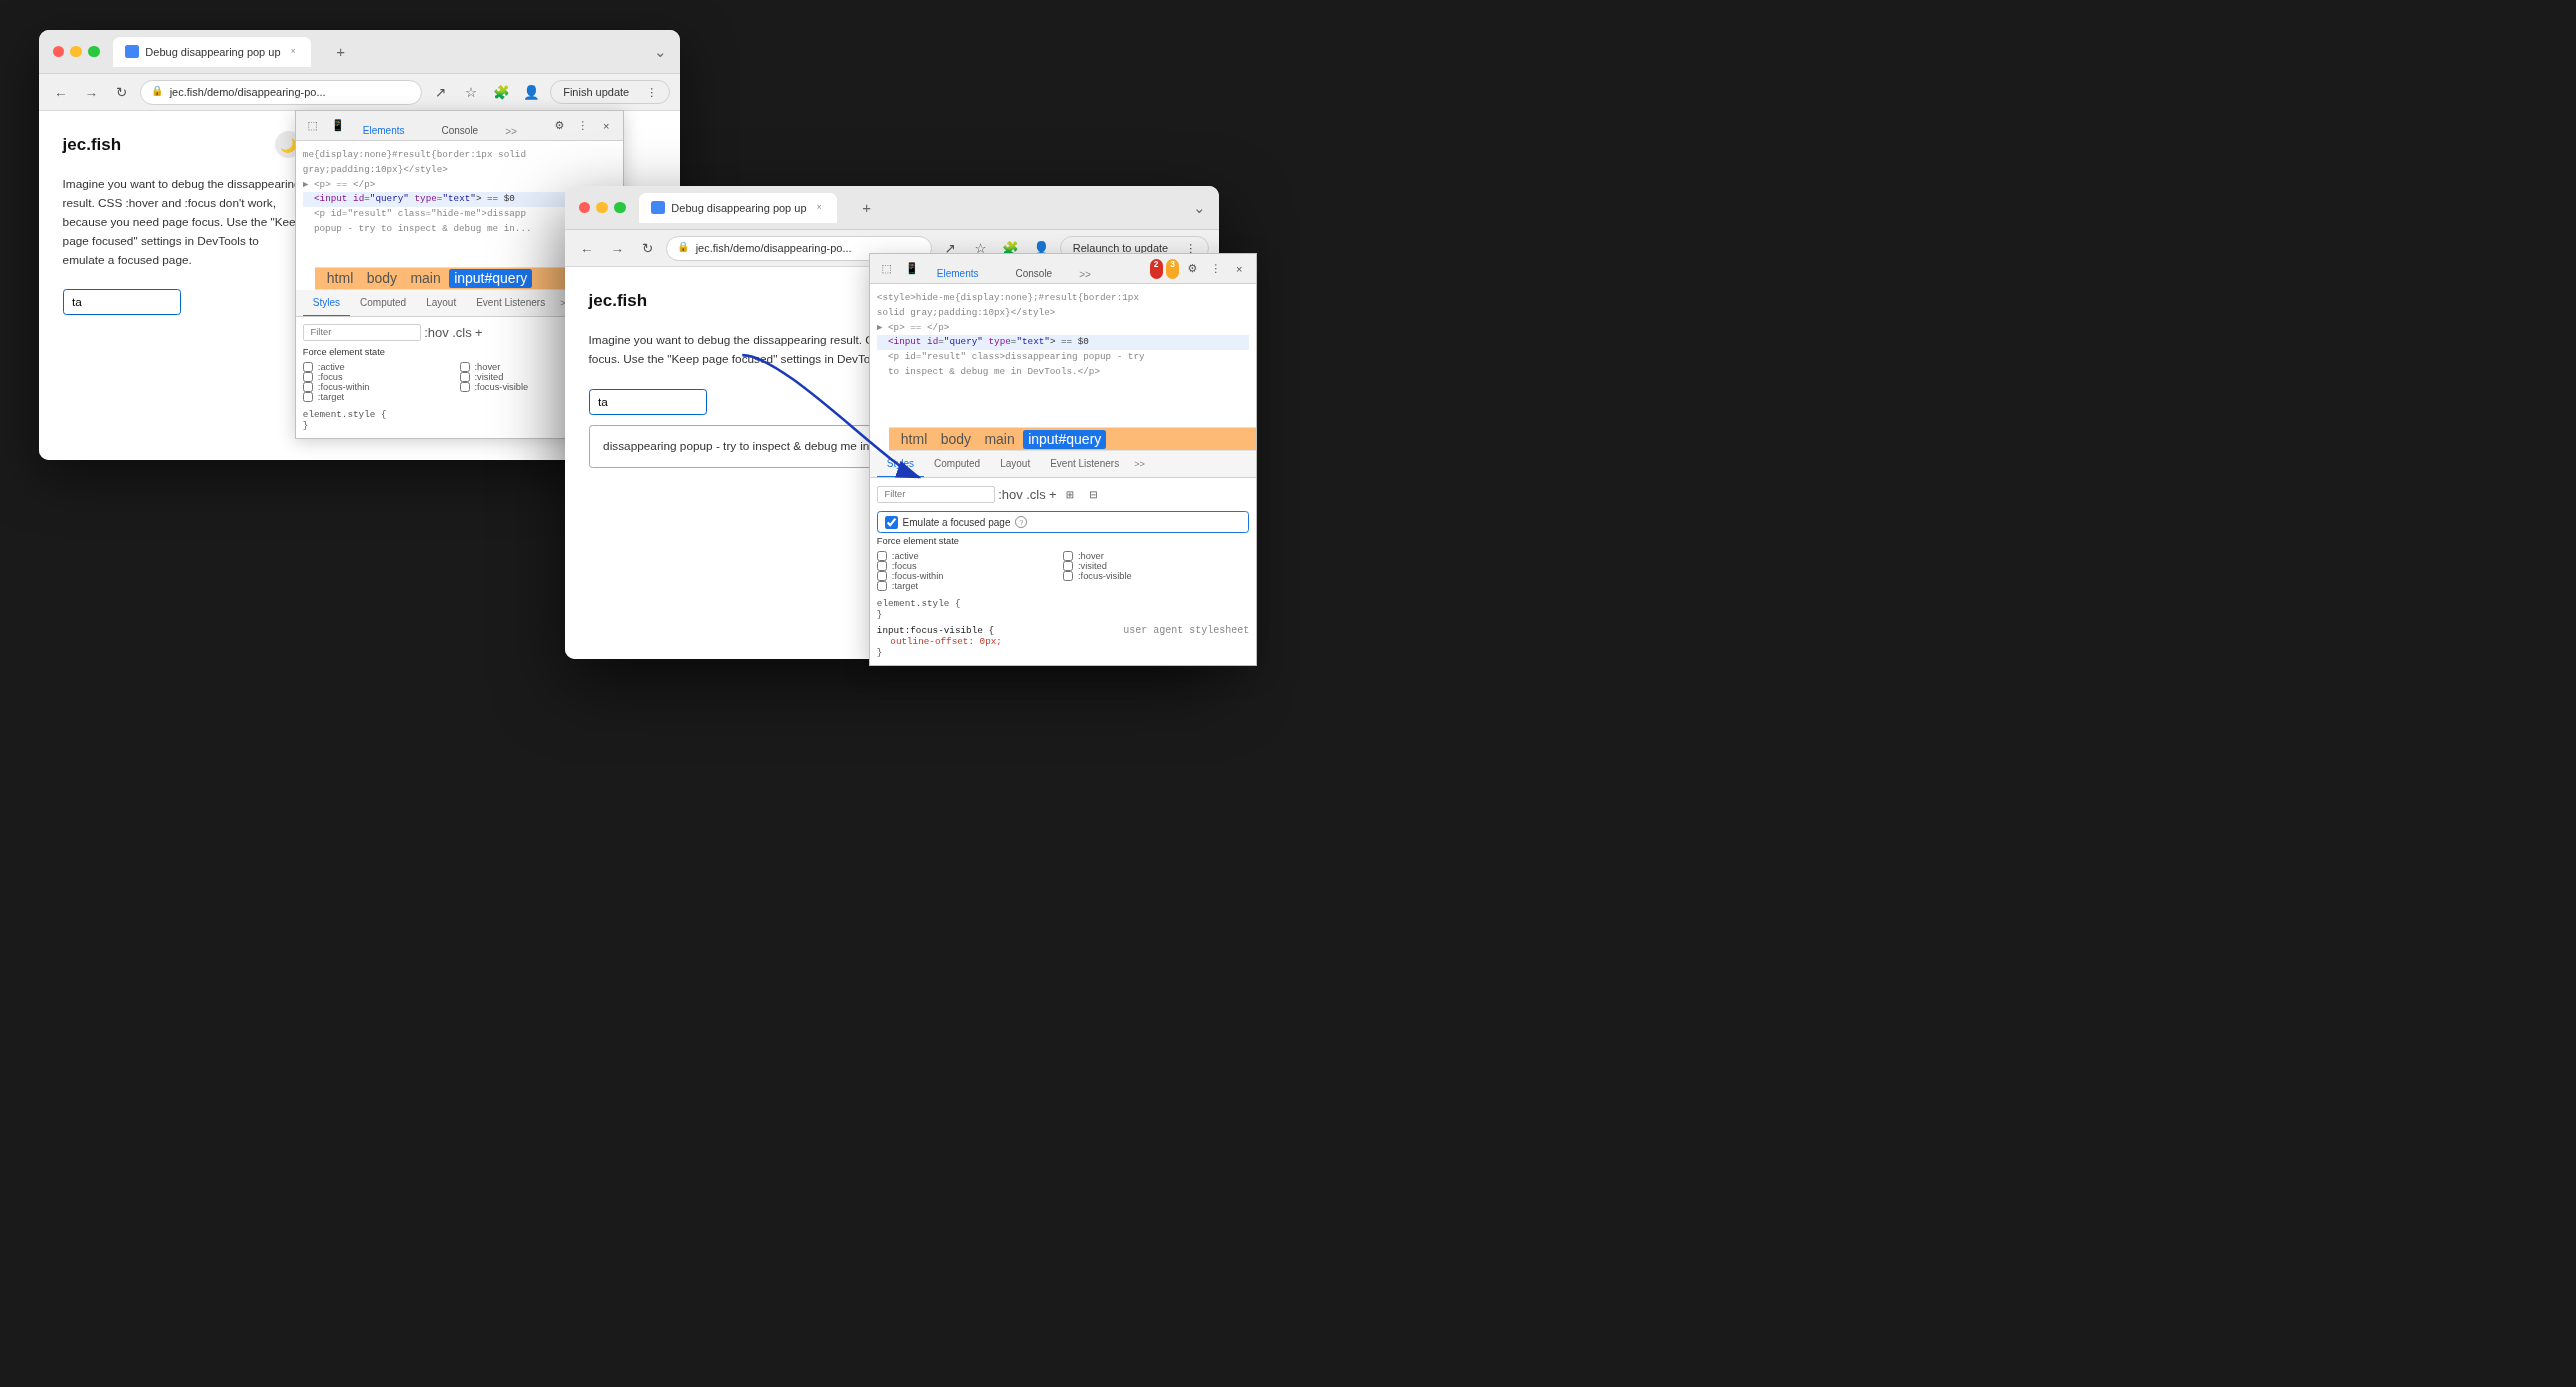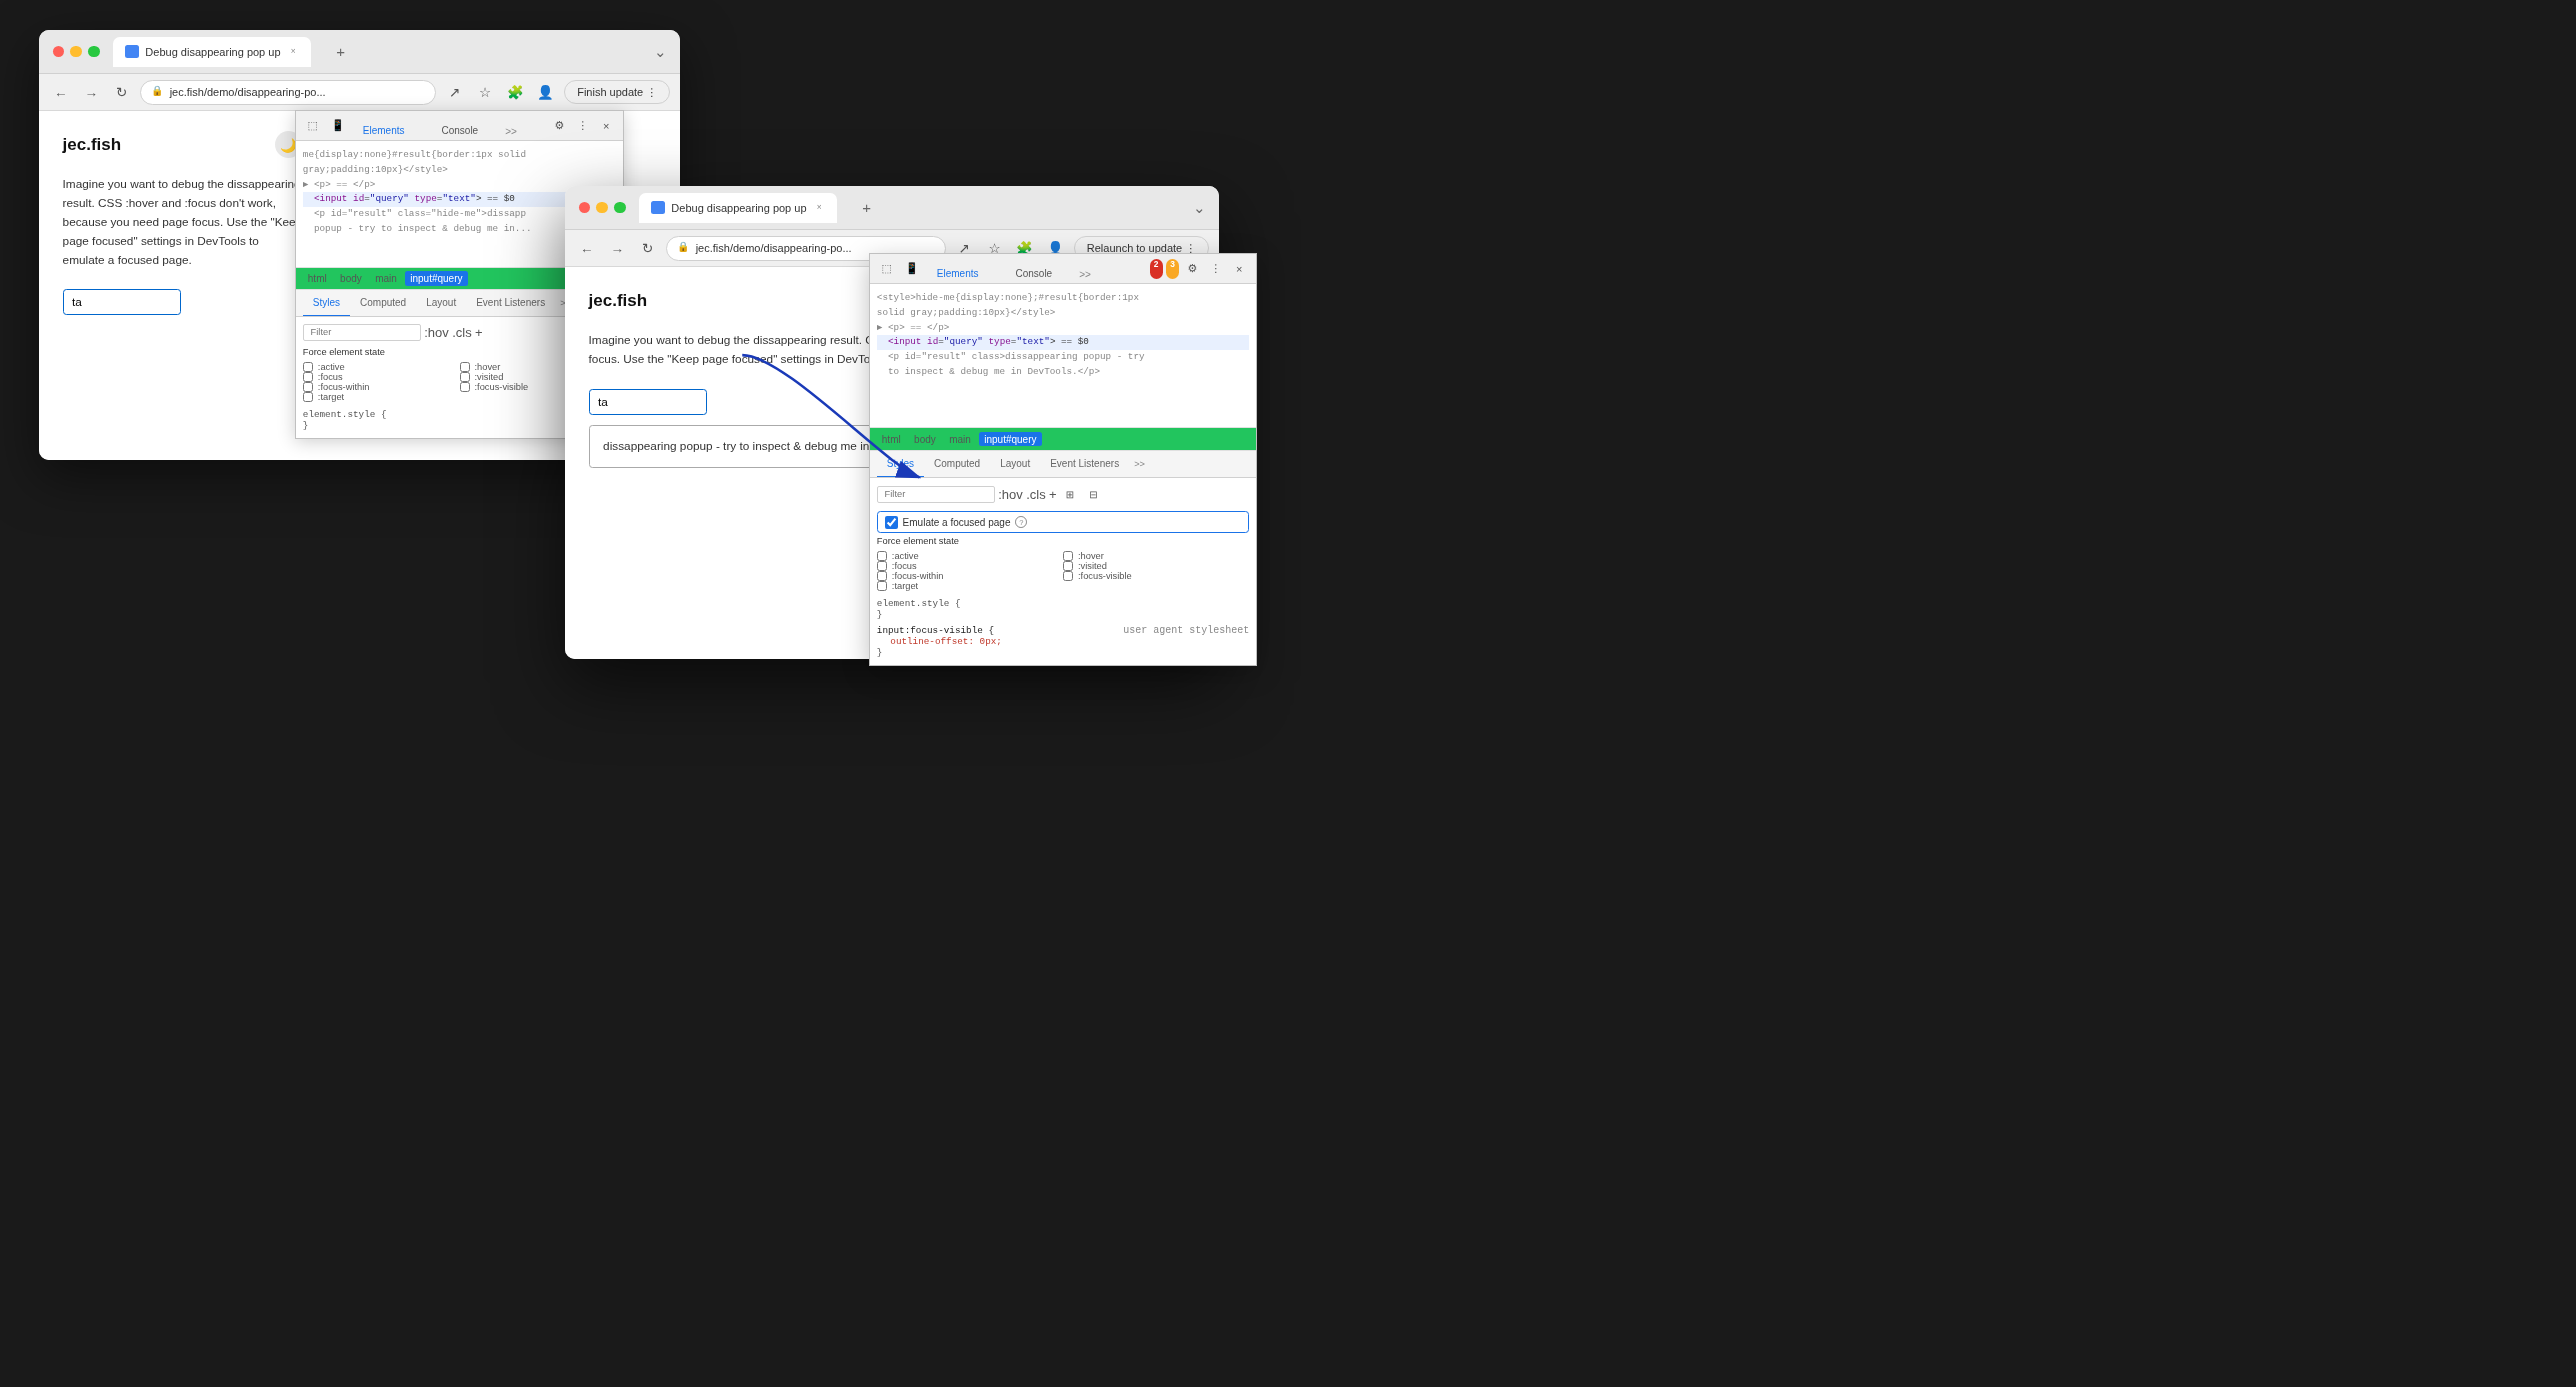--- a/index.html
+++ b/index.html
@@ -155,21 +155,21 @@
       background: #f0f0f0;
       border: 0.8px solid #d0d0d0;
       border-radius: 13.5px;
       padding: 4.2px 11.8px;
       font-size: 11px;
       color: #333;
       cursor: pointer;
       white-space: nowrap;
       display: flex;
       align-items: center;
-      gap: 3px;
+      gap: 17px;
     }
 
     .browser-content {
       background: #ffffff;
       display: flex;
       height: calc(100% - 81px);
     }
 
     .page-content {
       padding: 20px 23.6px;
@@ -302,29 +302,30 @@
     .code-highlighted {
       background: #e8f0fe;
       color: #333;
     }
 
     .code-attr { color: #881391; }
     .code-value { color: #1a1aa6; }
     .code-tag { color: #881391; }
 
     .breadcrumb-bar {
-      background: #22c55e;
+      background: #fdba74;
       height: 23.6px;
       display: flex;
       align-items: center;
       padding: 0 6.8px;
       gap: 3.4px;
       border-top: 0.8px solid #e0e0e0;
       border-bottom: 0.8px solid #e0e0e0;
-      font-size: 10px;
+      font-size: 14px;
+      margin-left: 19px;
     }
 
     .breadcrumb-item {
       color: #555;
       padding: 1.7px 5px;
       border-radius: 2.5px;
       cursor: pointer;
     }
     .breadcrumb-item.active {
       background: #1a73e8;

